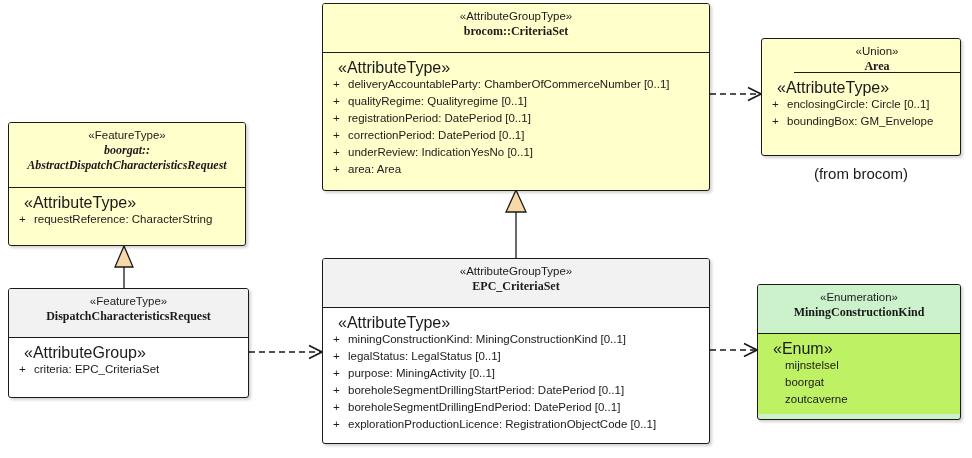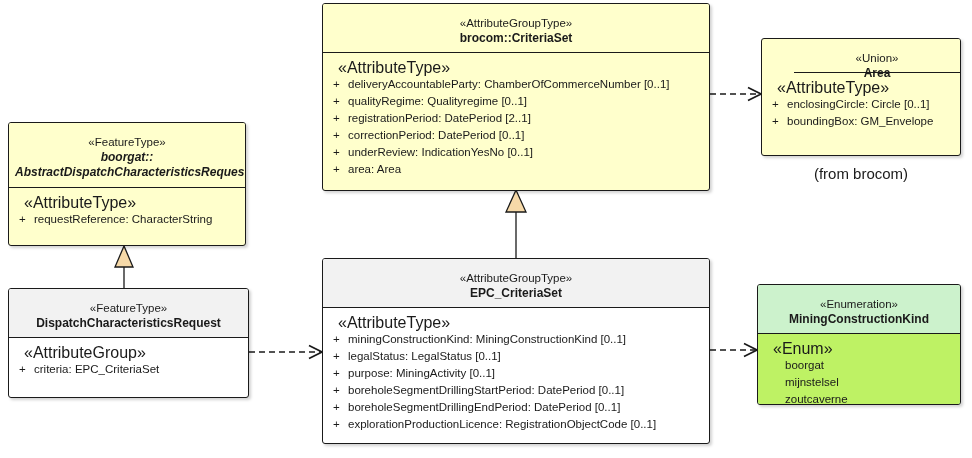--- a/index.html
+++ b/index.html
@@ -22,39 +22,40 @@
     box-sizing: border-box;
     border: 1px solid #1a1a1a;
     border-radius: 3px;
     box-shadow: 2px 2px 3px rgba(0,0,0,0.18);
     overflow: hidden;
     background: #ffffcc;
   }
   .uml-head {
     box-sizing: border-box;
     text-align: center;
-    padding: 12px 6px 6px 6px;
+    padding: 5px 6px 6px 6px;
     border-bottom: 1px solid #1a1a1a;
   }
   .uml-body {
     box-sizing: border-box;
     padding: 7px 6px 6px 6px;
   }
   .stereo {
     font-size: 11.5px;
     color: #1a1a1a;
     line-height: 15px;
     white-space: nowrap;
   }
   .cname {
     font-size: 12px;
     font-weight: bold;
     color: #1a1a1a;
     line-height: 15px;
     white-space: nowrap;
+    font-family: Liberation Serif, serif;
   }
   .cname.italic { font-style: italic; }
 
   .group-stereo {
     font-size: 16px;
     color: #1a1a1a;
     line-height: 16px;
     padding-left: 9px;
   }
   .attr-row {
@@ -158,21 +159,21 @@
       <div class="attr-row">
         <span class="attr-vis">+</span>
         <span class="attr-text">deliveryAccountableParty: ChamberOfCommerceNumber [0..1]</span>
       </div>
       <div class="attr-row">
         <span class="attr-vis">+</span>
         <span class="attr-text">qualityRegime: Qualityregime [0..1]</span>
       </div>
       <div class="attr-row">
         <span class="attr-vis">+</span>
-        <span class="attr-text">registrationPeriod: DatePeriod [2..1]</span>
+        <span class="attr-text">registrationPeriod: DatePeriod [0..1]</span>
       </div>
       <div class="attr-row">
         <span class="attr-vis">+</span>
         <span class="attr-text">correctionPeriod: DatePeriod [0..1]</span>
       </div>
       <div class="attr-row">
         <span class="attr-vis">+</span>
         <span class="attr-text">underReview: IndicationYesNo [0..1]</span>
       </div>
       <div class="attr-row">
@@ -257,26 +258,26 @@
         <span class="attr-vis">+</span>
         <span class="attr-text">boreholeSegmentDrillingEndPeriod: DatePeriod [0..1]</span>
       </div>
       <div class="attr-row">
         <span class="attr-vis">+</span>
         <span class="attr-text">explorationProductionLicence: RegistrationObjectCode [0..1]</span>
       </div>
     </div>
   </div>
 
-  <div class="uml-box theme-green" style="left:757px; top:284px; width:204px; height:121px;">
+  <div class="uml-box theme-green" style="left:757px; top:284px; width:204px; height:136px;">
     <div class="uml-head" style="height:49px;">
       <div class="stereo">«Enumeration»</div>
       <div class="cname">MiningConstructionKind</div>
     </div>
     <div class="uml-body">
       <div class="group-stereo">«Enum»</div>
+      <div class="enum-lit">mijnstelsel</div>
       <div class="enum-lit">boorgat</div>
-      <div class="enum-lit">mijnstelsel</div>
       <div class="enum-lit">zoutcaverne</div>
     </div>
   </div>
 
 </div>
 
 </body></html>

